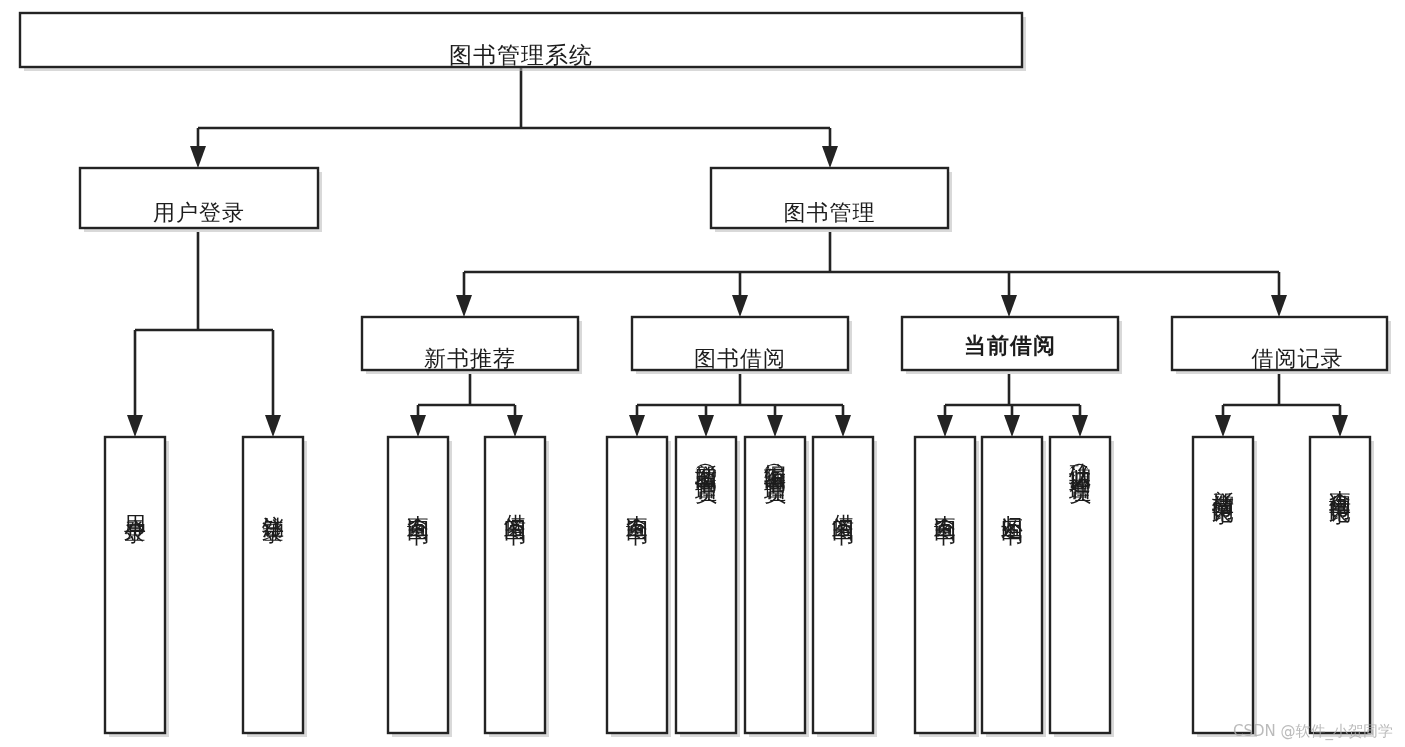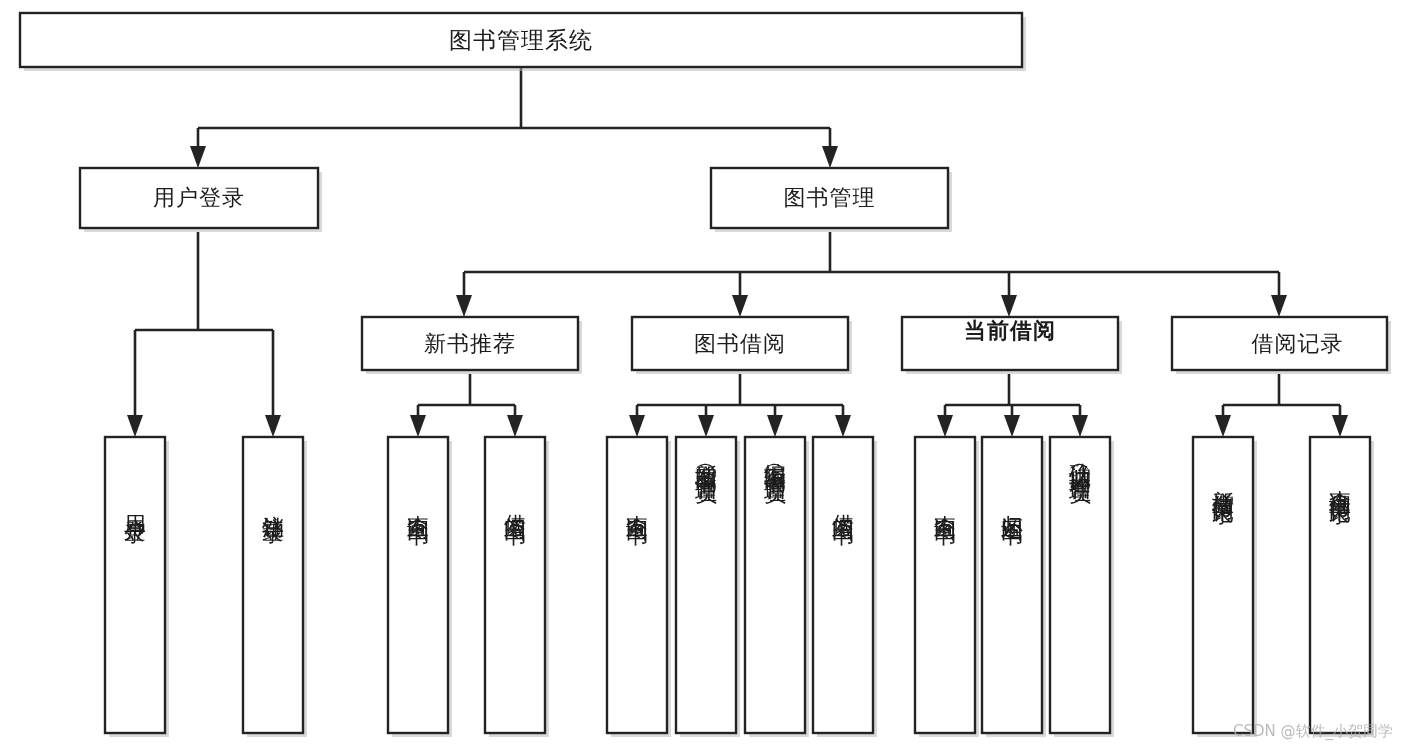--- a/index.html
+++ b/index.html
@@ -59,20 +59,21 @@
     color: #1c1c1c;
     letter-spacing: 3px;
     white-space: nowrap;
   }
   .hlabel-wrap {
     position: absolute;
     display: flex;
     align-items: center;
     justify-content: center;
     pointer-events: none;
+    margin-top: 15px;
   }
   .hlabel-text {
     font-family: "DejaVu Sans", "Liberation Sans", sans-serif;
     font-size: 22px;
     color: #1c1c1c;
     letter-spacing: 1px;
     white-space: nowrap;
   }
   .title-text {
     font-size: 23px;

